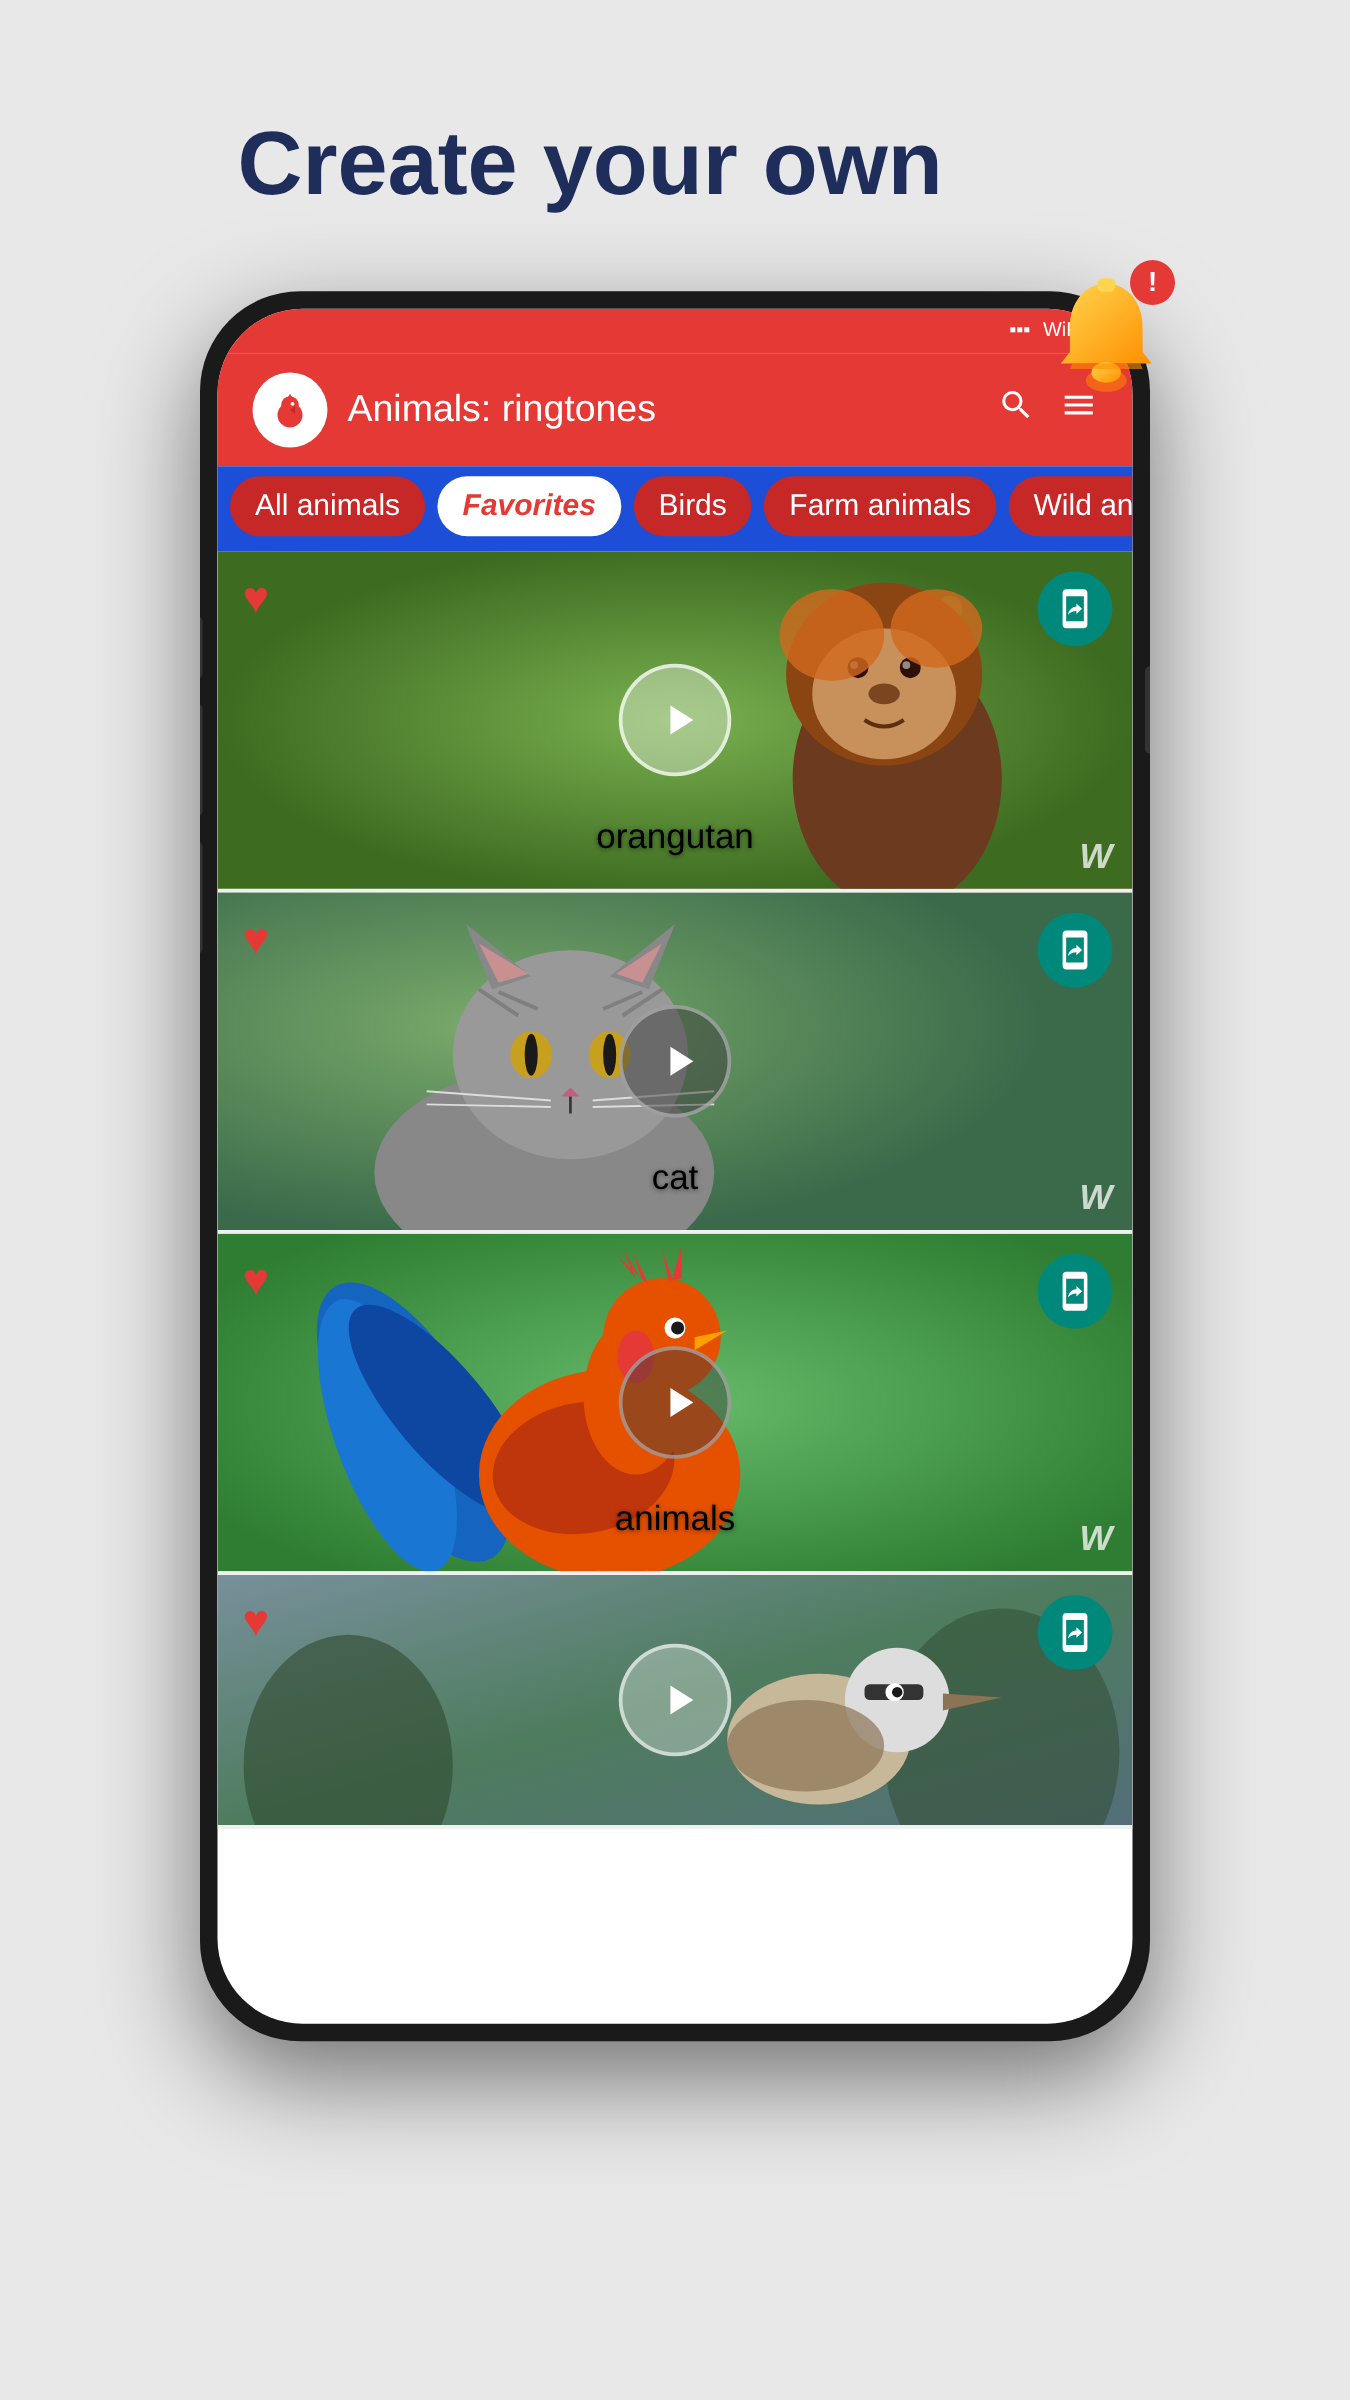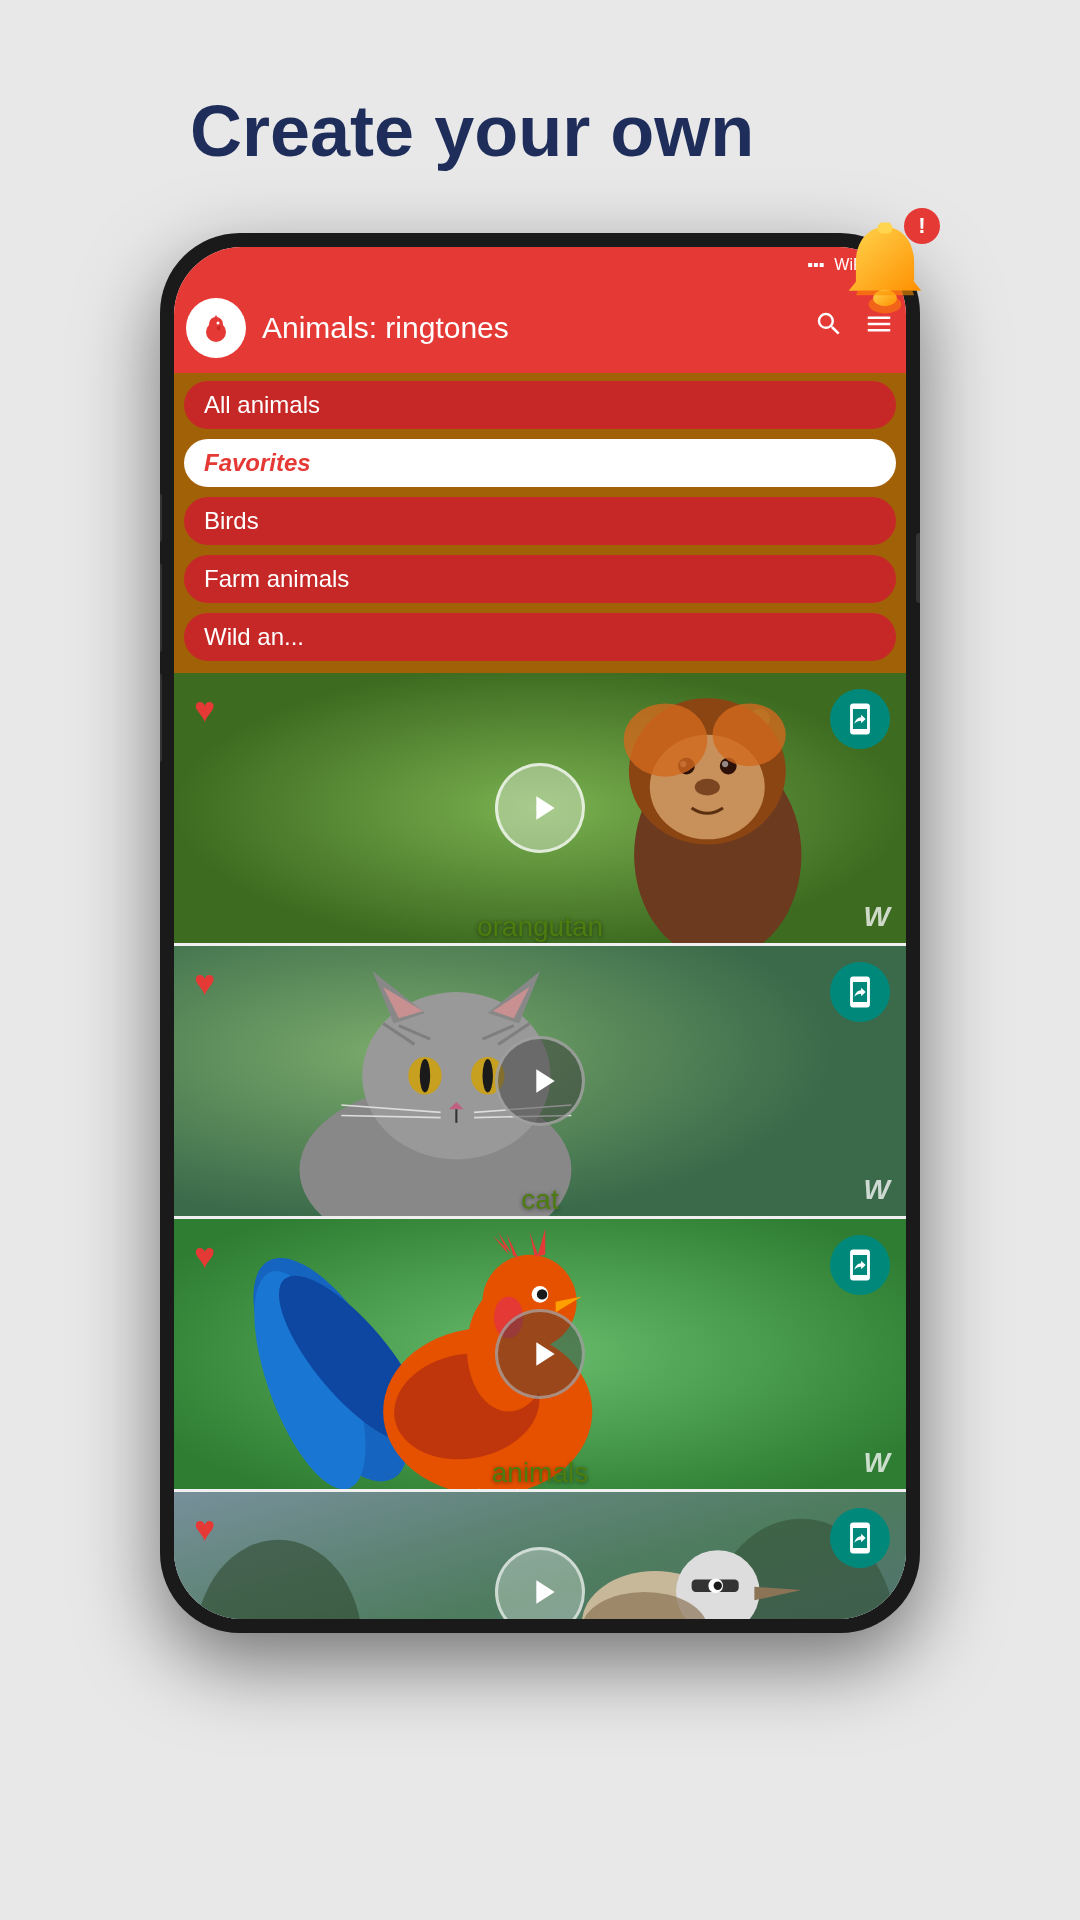--- a/index.html
+++ b/index.html
@@ -132,21 +132,21 @@
       background: #333;
       border-radius: 4px;
     }
 
     
     .app-header {
       background: #e53935;
       height: 90px;
       display: flex;
       align-items: center;
-      padding: 0 12px;
+      padding: 0 28px;
       gap: 16px;
     }
 
     .app-logo {
       width: 60px;
       height: 60px;
       background: white;
       border-radius: 50%;
       display: flex;
       align-items: center;
@@ -174,26 +174,25 @@
     }
 
     .header-icon {
       color: white;
       font-size: 30px;
       cursor: pointer;
     }
 
     
     .category-tabs {
-      background: #a16207;
+      background: #1d4ed8;
       display: flex;
       padding: 8px 10px 12px;
       gap: 10px;
       overflow: hidden;
-      flex-direction: column;
     }
 
     .tab {
       padding: 10px 20px;
       border-radius: 25px;
       font-size: 24px;
       font-weight: 500;
       white-space: nowrap;
       cursor: pointer;
     }
@@ -304,24 +303,24 @@
     }
 
     .ringtone-btn svg {
       width: 34px;
       height: 34px;
       fill: white;
     }
 
     .animal-label {
       position: absolute;
-      bottom: 0;
+      bottom: 26px;
       left: 50%;
       transform: translateX(-50%);
-      color: #4d7c0f;
+      color: #000000;
       font-size: 28px;
       font-weight: 400;
       text-shadow: 0 1px 4px rgba(0,0,0,0.5);
       z-index: 10;
     }
 
     .wiki-btn {
       position: absolute;
       bottom: 10px;
       right: 16px;

